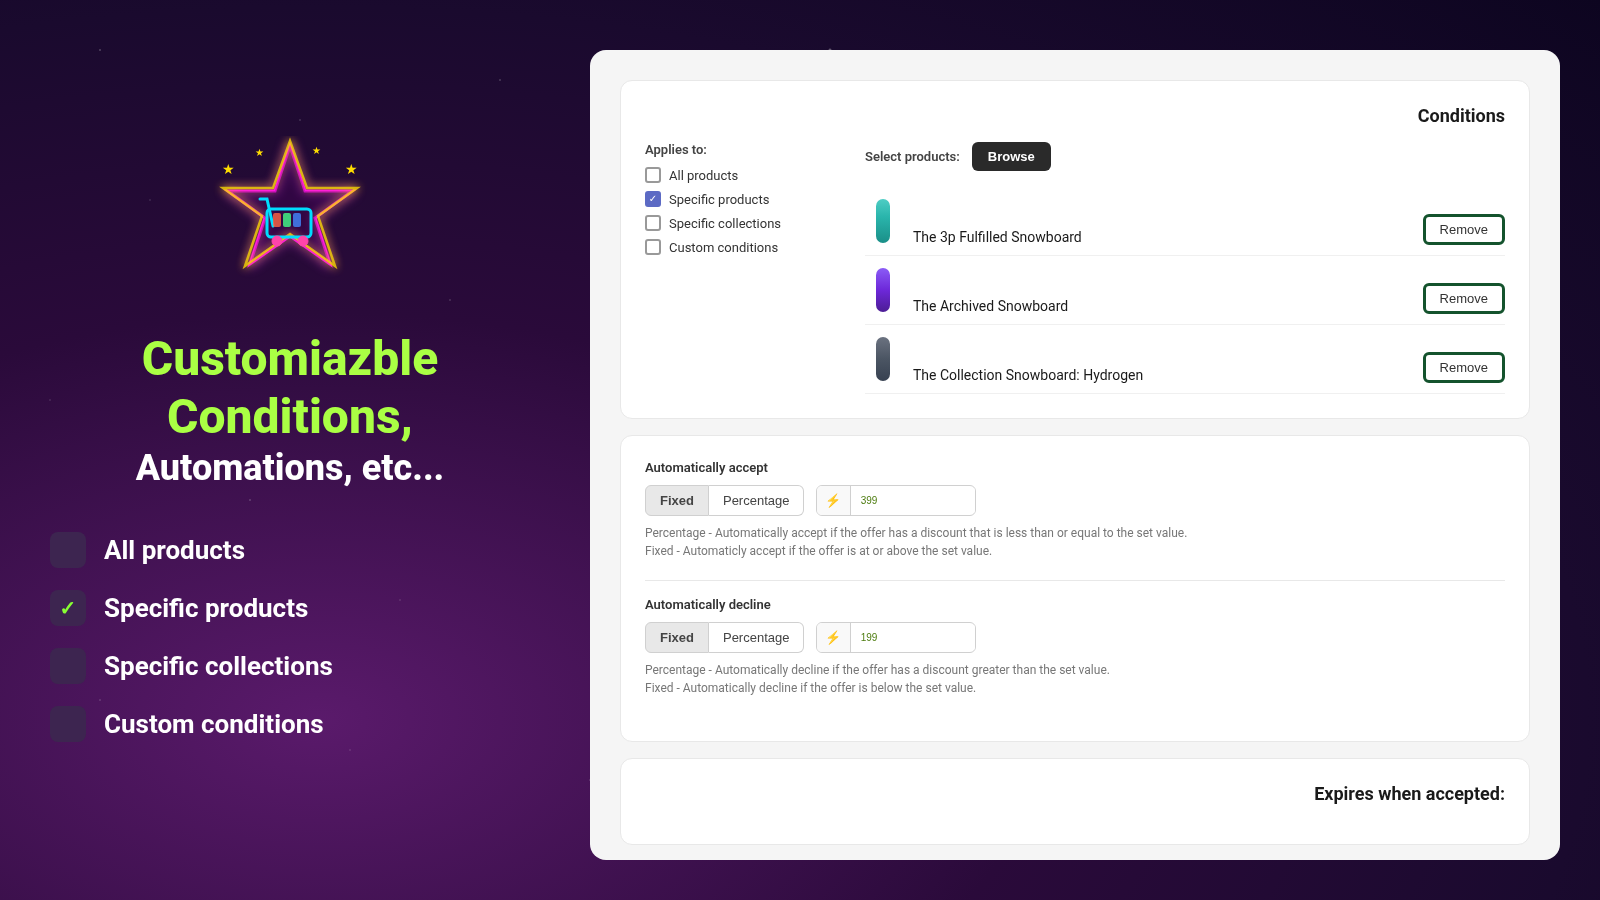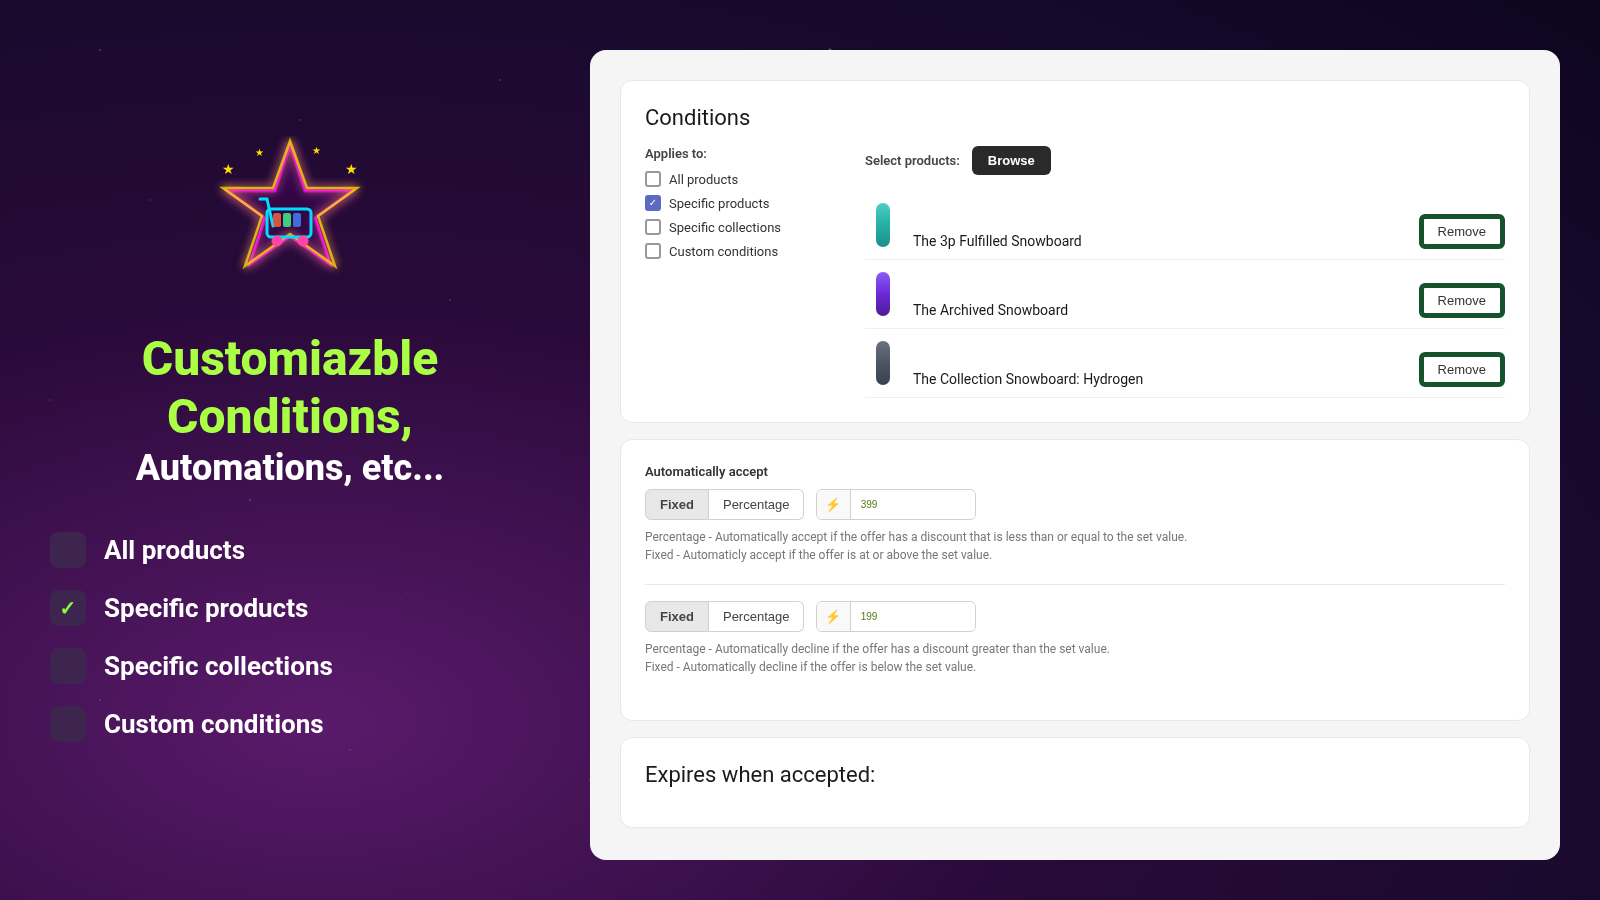--- a/index.html
+++ b/index.html
@@ -112,24 +112,25 @@
     
     .section-card {
       background: #ffffff;
       border-radius: 12px;
       padding: 24px;
       margin-bottom: 16px;
       border: 1px solid #e8e8e8;
     }
 
     .section-title {
-      font-size: 22px;
-      font-weight: 400;
+      font-size: 18px;
+      font-weight: 700;
       color: #1a1a1a;
       margin-bottom: 16px;
+      text-align: right;
     }
 
     .conditions-layout {
       display: flex;
       gap: 20px;
     }
 
     .applies-to-col {
       flex: 0 0 200px;
     }
@@ -252,21 +253,21 @@
     }
 
     .product-name {
       flex: 1;
       font-size: 14px;
       color: #1a1a1a;
     }
 
     .remove-btn {
       background: white;
-      border: 5px solid #14532d;
+      border: 3px solid #14532d;
       border-radius: 6px;
       padding: 5px 14px;
       font-size: 13px;
       cursor: pointer;
       color: #333;
     }
 
     
     .automations-header {
       display: flex;
@@ -549,20 +550,21 @@
       </div>
       <div class="auto-hint">
         <div>Percentage - Automatically accept if the offer has a discount that is less than or equal to the set value.</div>
         <div>Fixed - Automaticly accept if the offer is at or above the set value.</div>
       </div>
     </div>
 
     <hr class="divider">
 
     <div class="auto-group">
+      <div class="auto-group-label">Automatically decline</div>
       <div class="auto-controls">
         <button class="tab-btn">Fixed</button>
         <button class="tab-btn">Percentage</button>
         <div class="value-input-wrapper">
           <span class="value-input-prefix">⚡</span>
           <input type="text" class="value-input" value="199" style="">
         </div>
       </div>
       <div class="auto-hint">
         <div>Percentage - Automatically decline if the offer has a discount greater than the set value.</div>

